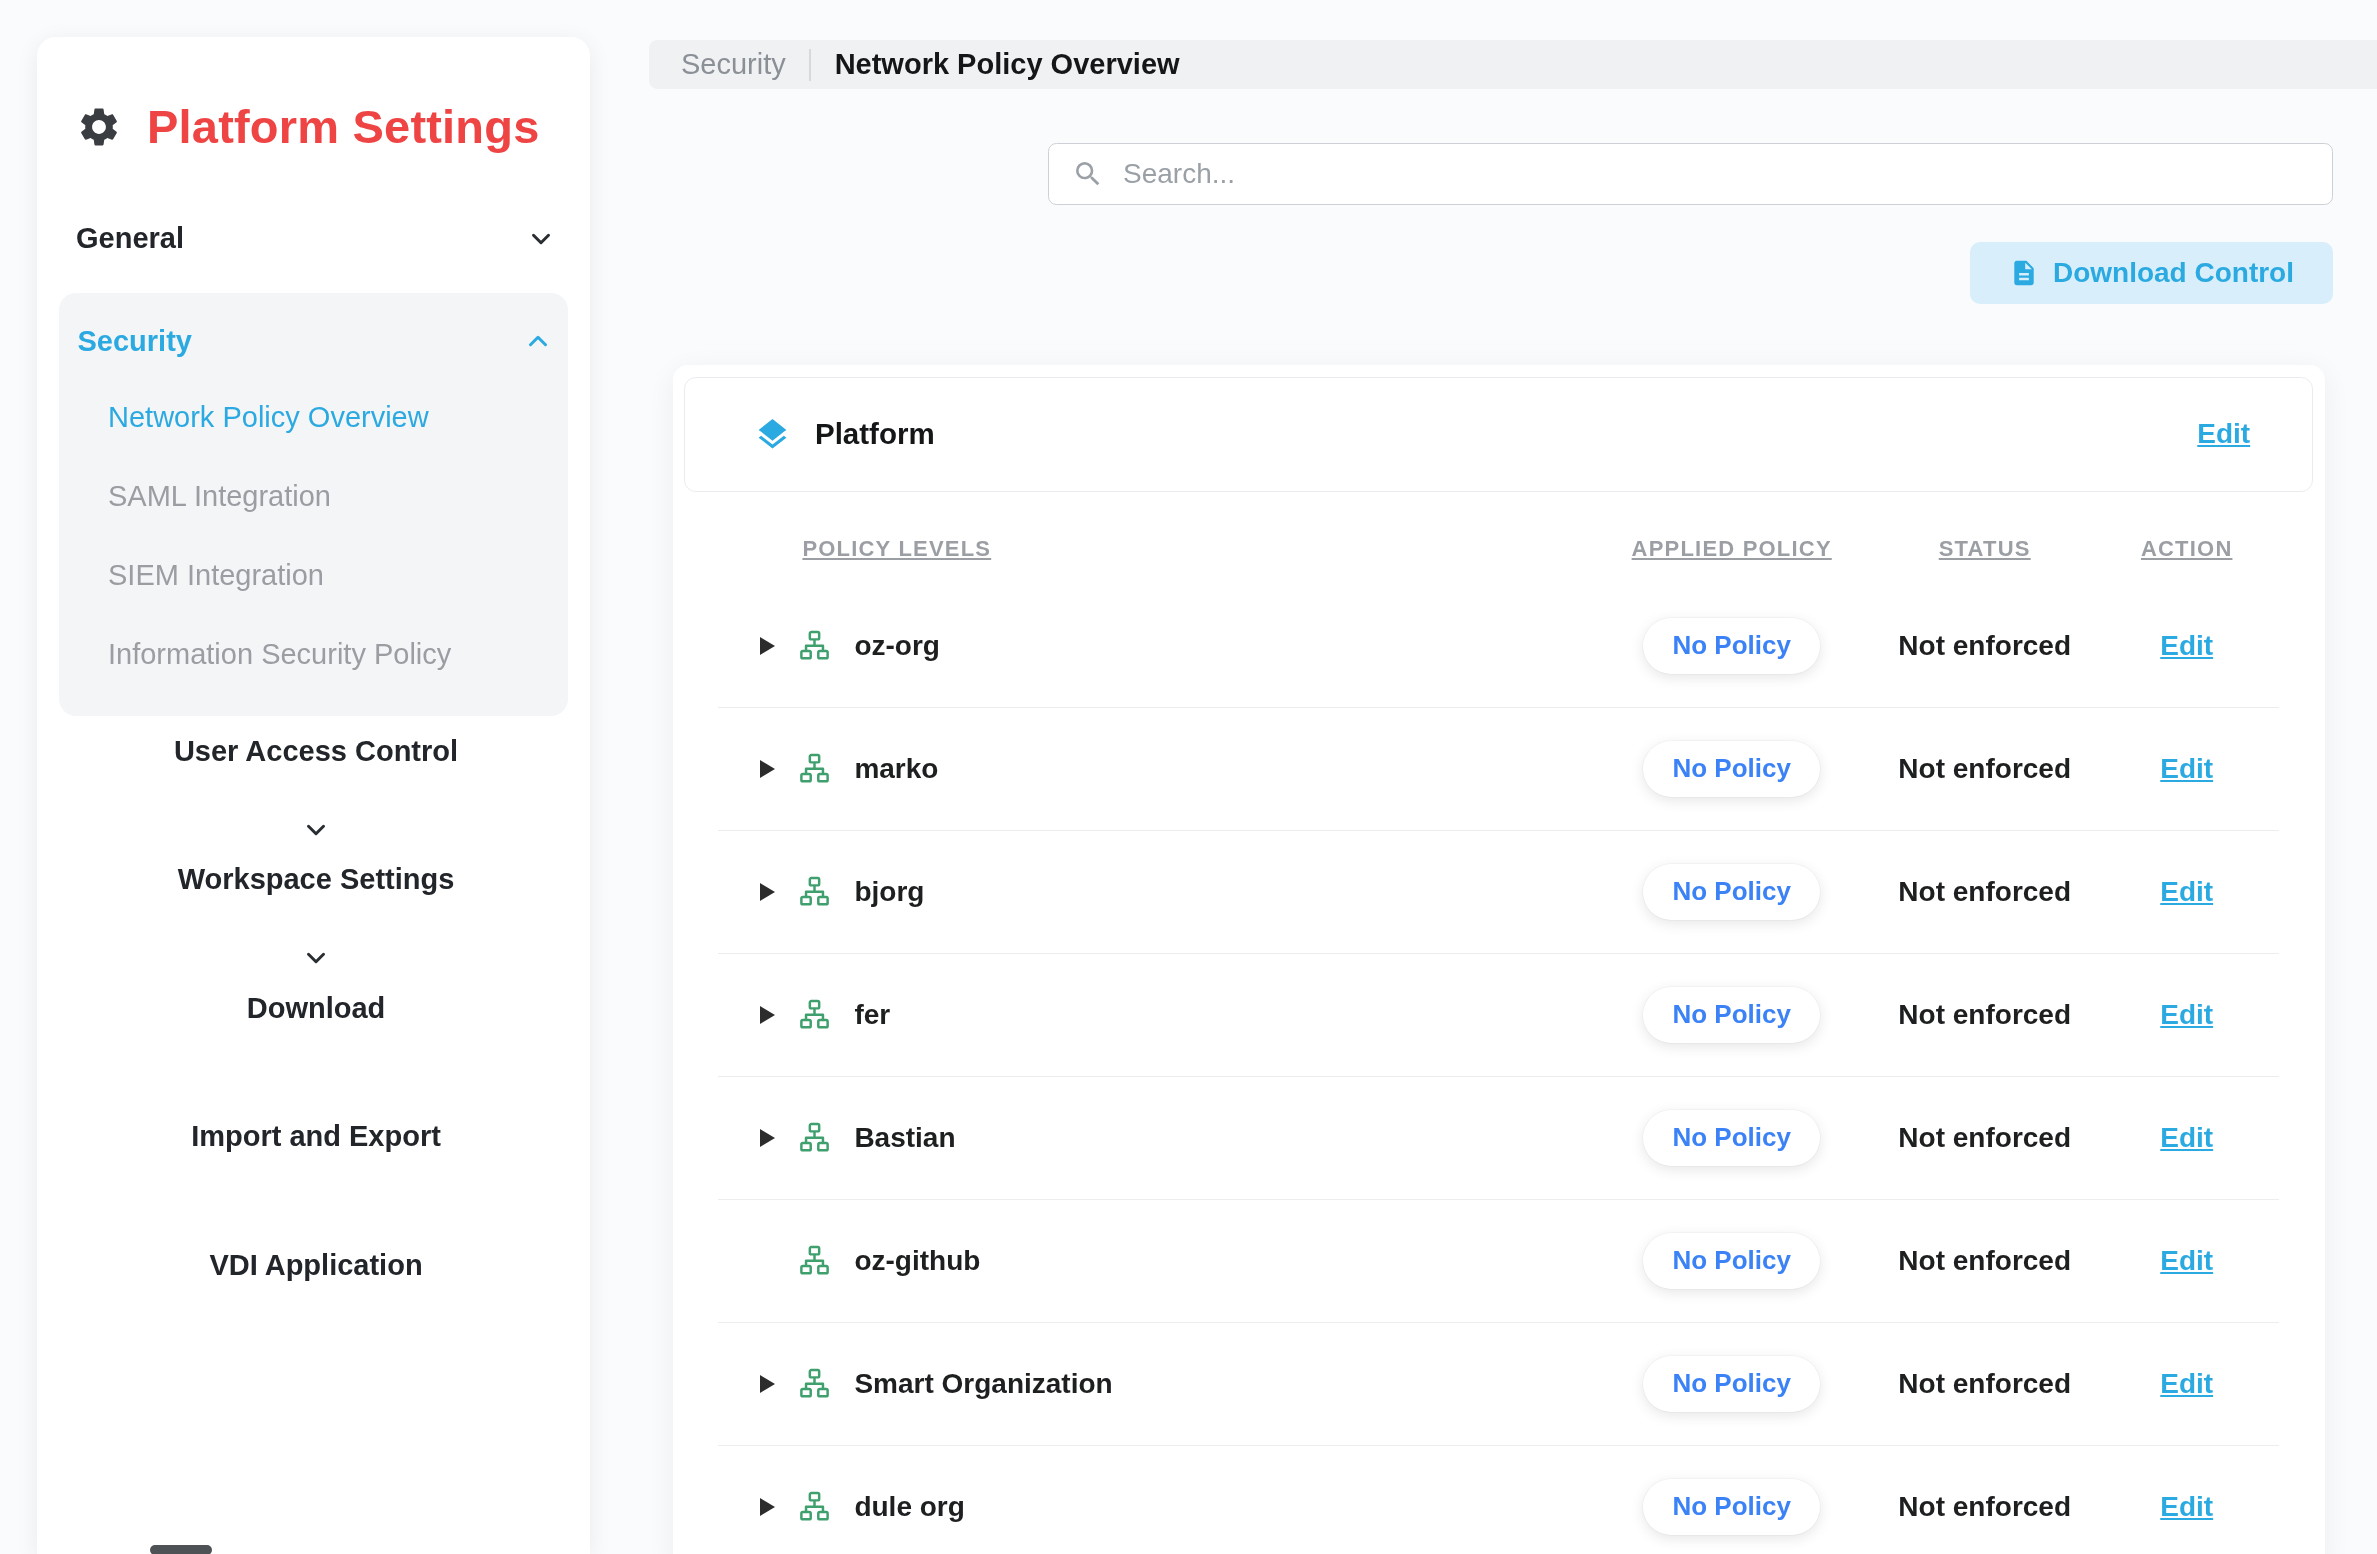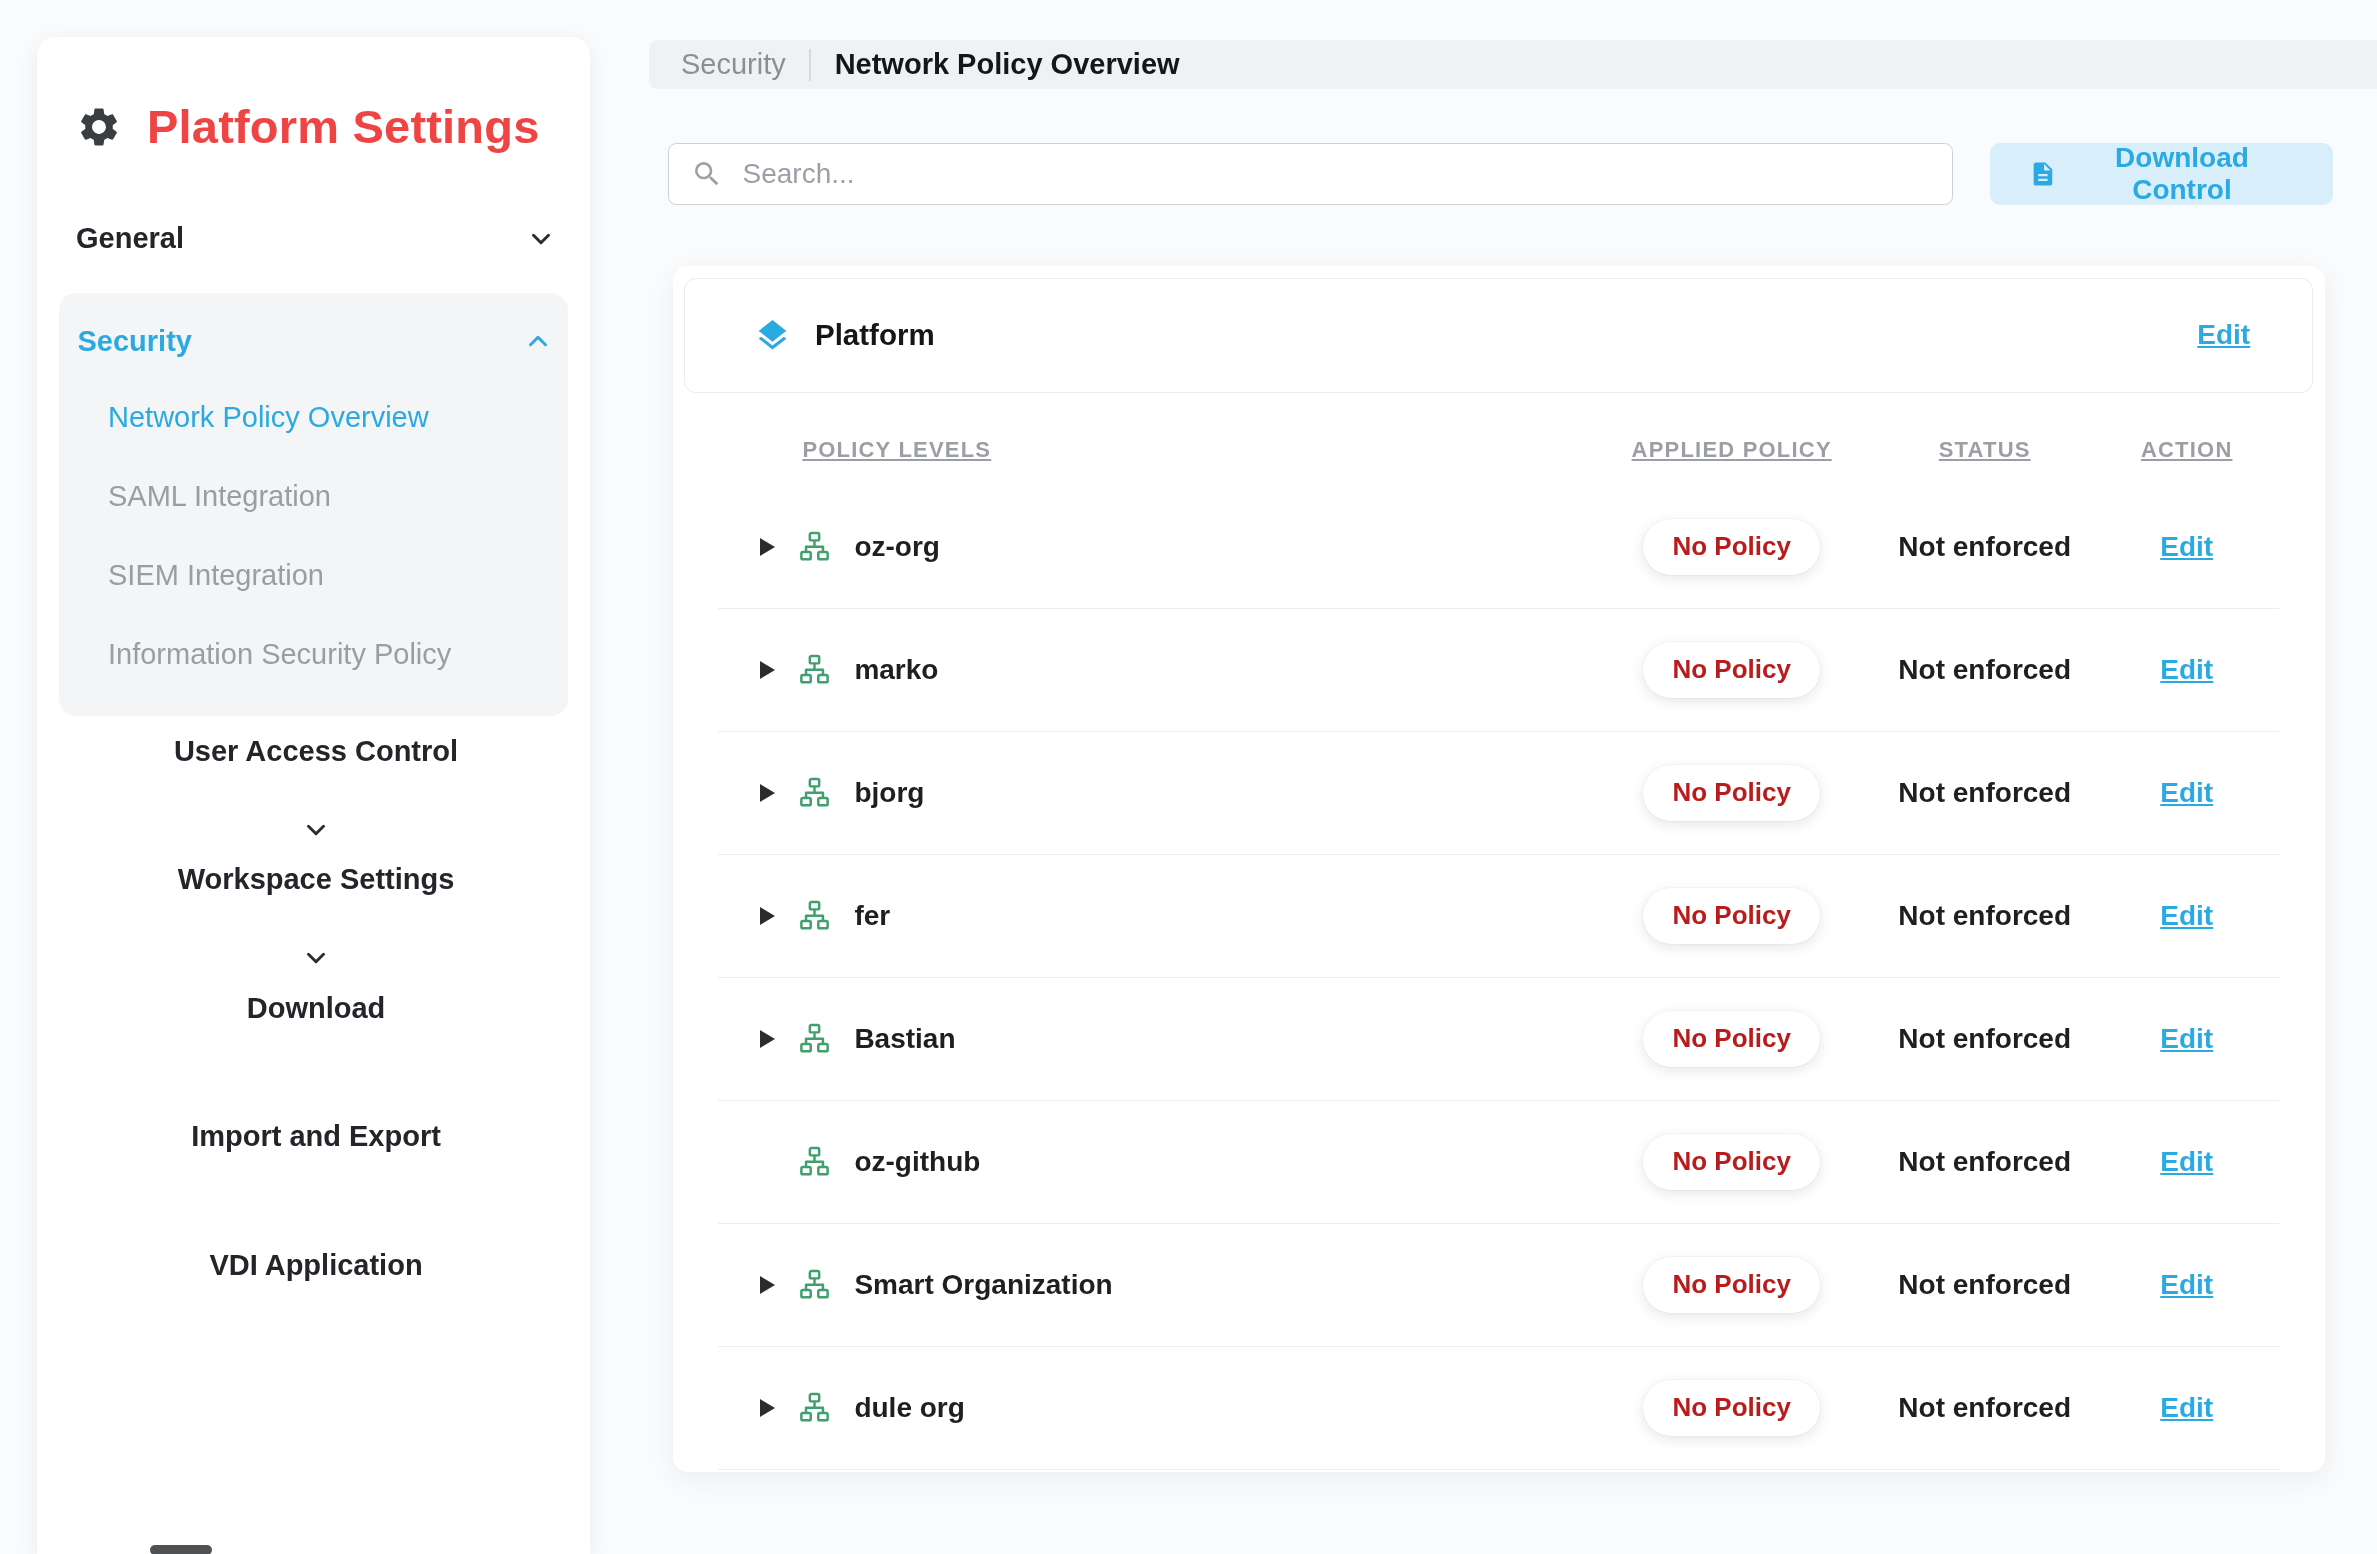--- a/index.html
+++ b/index.html
@@ -52,21 +52,21 @@
   .main { position:absolute; left:649px; top:0; right:0; bottom:0; }
 
   .breadcrumb-bar {
     margin-top:40px; height:49px; background:#f0f1f3; border-radius:8.4px 0 0 8.4px;
     display:flex; align-items:center; gap:23.6px; padding:0 32px;
   }
   .bc-section { font-size:29px; color:#8b9097; cursor:pointer; }
   .bc-divider { width:1.7px; height:32px; background:#d7d9dc; }
   .bc-current { font-size:29px; font-weight:700; color:#141618; }
 
-  .toolbar { display:flex; align-items:flex-end; gap:37px; margin:54px 44px 0 18.5px; }
+  .toolbar { display:flex; align-items:flex-end; gap:37px; margin:54px 44px 0 18.5px;flex-direction:column; }
   .search-wrap { position:relative; width:1285px; height:62px; flex:none; }
   .search-wrap .search-ic {
     position:absolute; left:23.6px; top:50%; transform:translateY(-50%);
     width:32px; height:32px; color:#9aa0a6;
   }
   .search-input {
     width:100%; height:100%; border:1.7px solid #cdd1d5; border-radius:8.4px;
     padding:0 25px 0 74px; font-size:28px; color:#333;
     font-family:"Liberation Sans","DejaVu Sans",sans-serif; outline:none; background:#fff;
   }
@@ -109,21 +109,21 @@
   .name-cell { display:flex; align-items:center; gap:22px; padding-left:42px; }
   .caret {
     width:0; height:0; flex:none; cursor:pointer;
     border-left:15px solid #2c2c2c; border-top:9.3px solid transparent; border-bottom:9.3px solid transparent;
   }
   .caret.hidden { visibility:hidden; }
   .org-ic { width:35px; height:35px; color:#3FA06E; flex:none; }
   .row-name { font-size:28px; font-weight:600; color:#1d1f21; }
   .pill {
     display:inline-block; background:#fff; border-radius:842px; padding:12.6px 29px;
-    font-size:26px; font-weight:600; color:#b91c1c;
+    font-size:26px; font-weight:600; color:#3b82f6;
     box-shadow:0 0 0 0.8px rgba(0,0,0,.035), 0 3.4px 13.5px rgba(0,0,0,.10);
   }
   .status-text { font-size:28px; font-weight:600; color:#1d1f21; }
 </style>
 </head>
 <body>
 
 <svg width="0" height="0" style="position:absolute">
   <symbol id="i-gear" viewBox="0 0 24 24">
     <path fill="currentColor" d="M19.14,12.94c0.04-0.3,0.06-0.61,0.06-0.94c0-0.32-0.02-0.64-0.07-0.94l2.03-1.58c0.18-0.14,0.23-0.41,0.12-0.61 l-1.92-3.32c-0.12-0.22-0.37-0.29-0.59-0.22l-2.39,0.96c-0.5-0.38-1.03-0.7-1.62-0.94L14.4,2.81c-0.04-0.24-0.24-0.41-0.48-0.41 h-3.84c-0.24,0-0.43,0.17-0.47,0.41L9.25,5.35C8.66,5.59,8.12,5.92,7.63,6.29L5.24,5.33c-0.22-0.08-0.47,0-0.59,0.22L2.74,8.87 C2.62,9.08,2.66,9.34,2.86,9.48l2.03,1.58C4.84,11.36,4.8,11.69,4.8,12s0.02,0.64,0.07,0.94l-2.03,1.58 c-0.18,0.14-0.23,0.41-0.12,0.61l1.92,3.32c0.12,0.22,0.37,0.29,0.59,0.22l2.39-0.96c0.5,0.38,1.03,0.7,1.62,0.94l0.36,2.54 c0.05,0.24,0.24,0.41,0.48,0.41h3.84c0.24,0,0.44-0.17,0.47-0.41l0.36-2.54c0.59-0.24,1.13-0.56,1.62-0.94l2.39,0.96 c0.22,0.08,0.47,0,0.59-0.22l1.92-3.32c0.12-0.22,0.07-0.47-0.12-0.61L19.14,12.94z M12,15.6c-1.98,0-3.6-1.62-3.6-3.6 s1.62-3.6,3.6-3.6s3.6,1.62,3.6,3.6S13.98,15.6,12,15.6z"></path>

